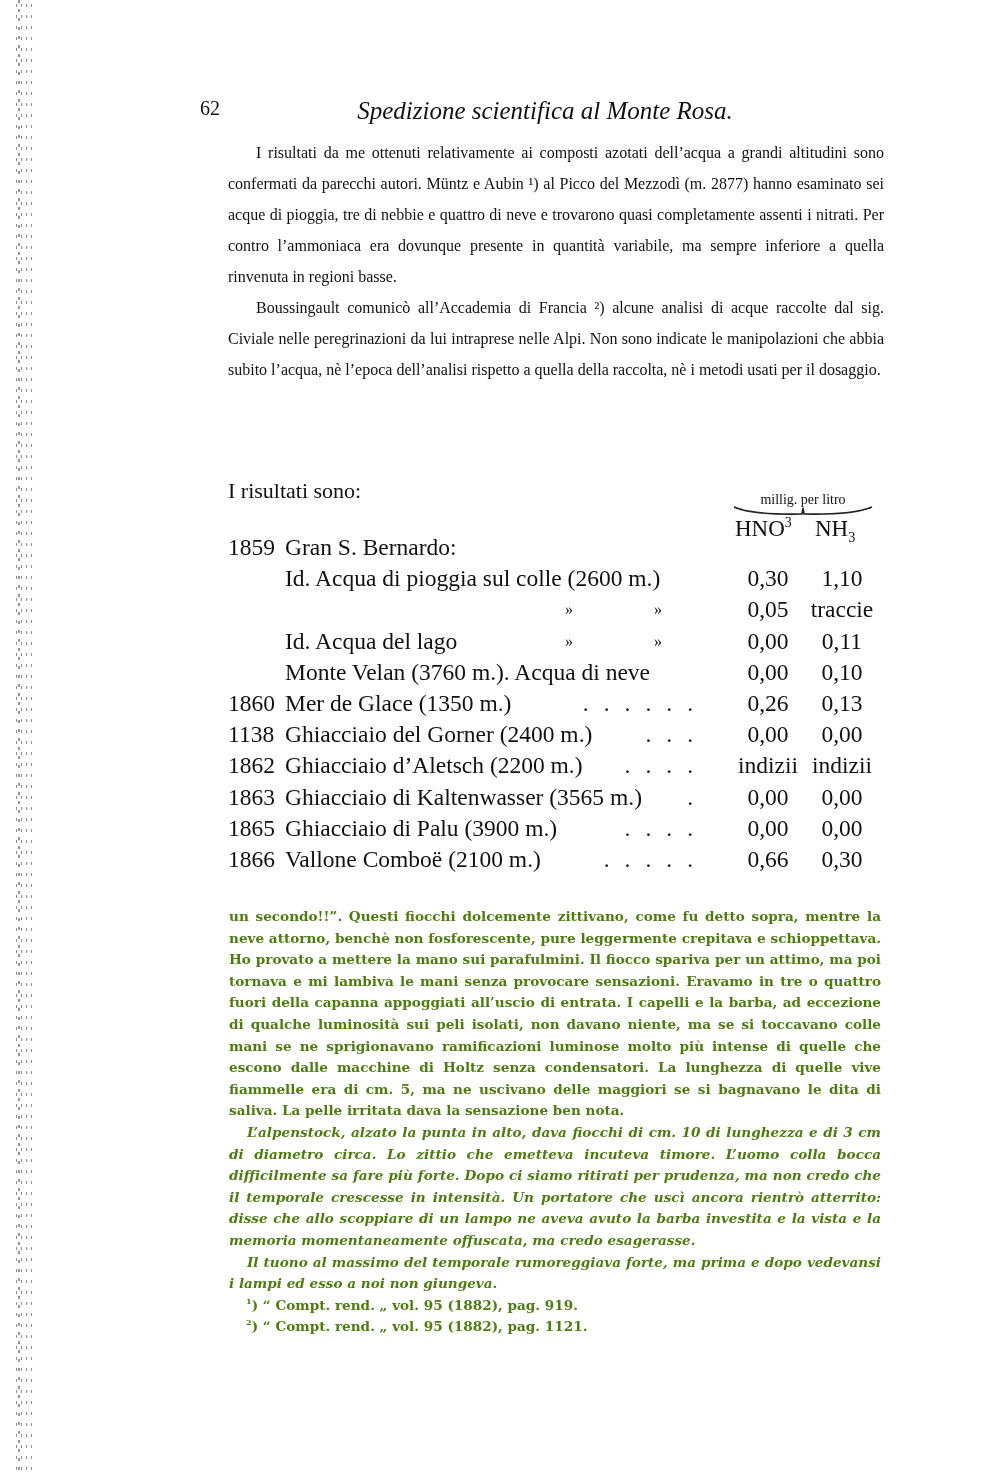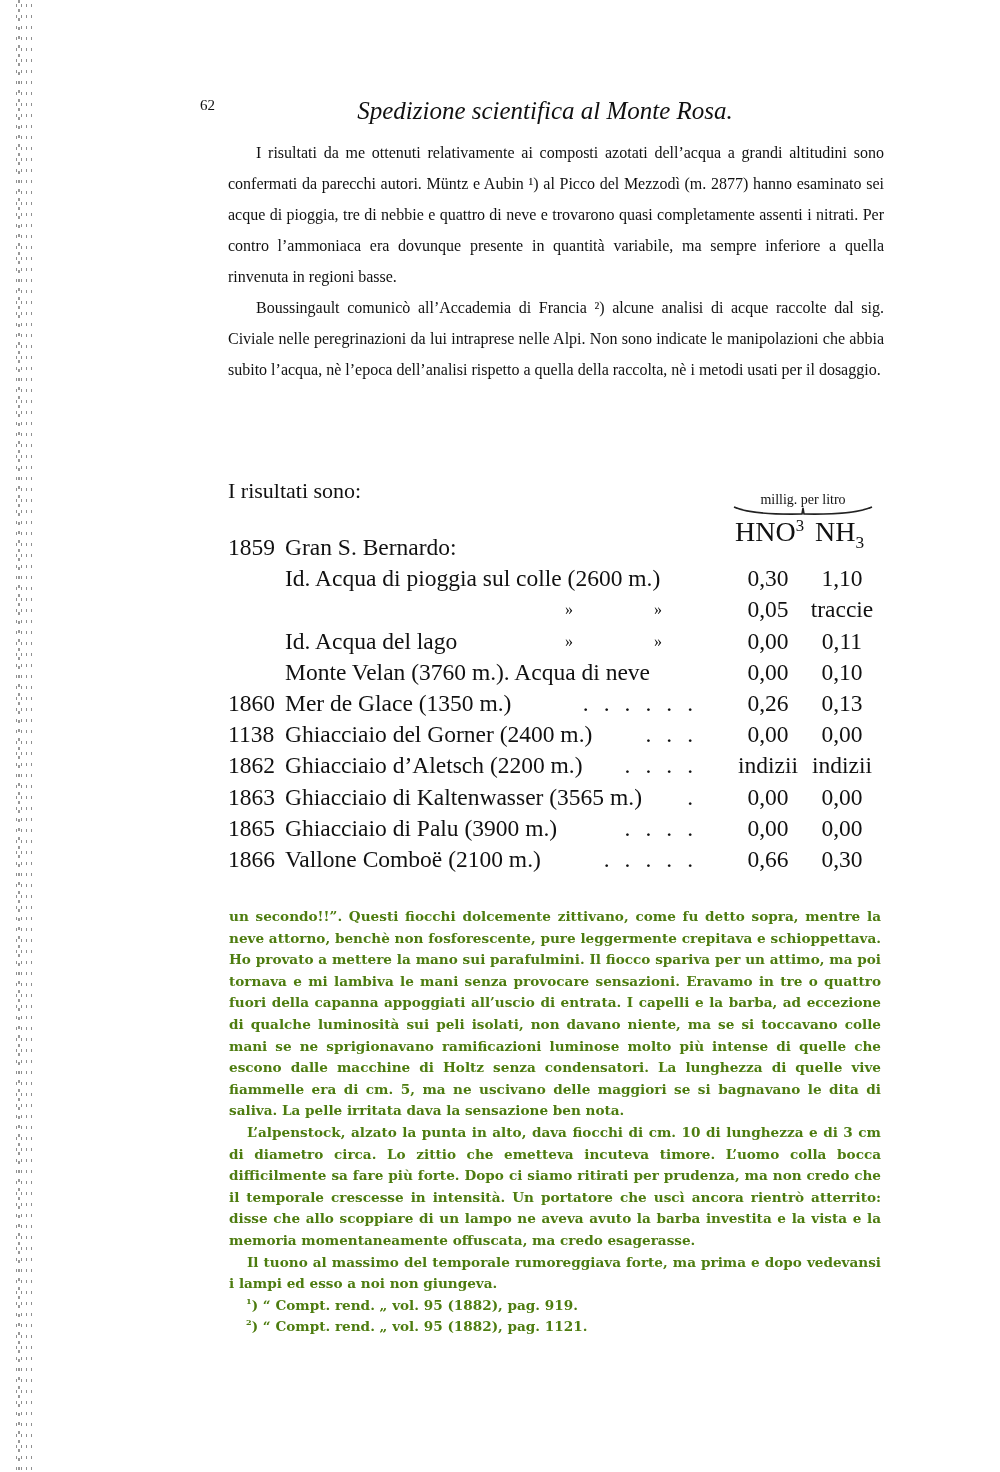--- a/index.html
+++ b/index.html
@@ -4,45 +4,45 @@
 <style>
   html, body { margin: 0; padding: 0; background: #ffffff; }
   body { width: 1000px; height: 1472px; position: relative; overflow: hidden;
          font-family: "Liberation Serif", "DejaVu Serif", serif; color: #111; }
   .scan-edge { position: absolute; left: 14px; top: 0; width: 22px; height: 1472px;
     background-image: radial-gradient(#333 0.7px, transparent 0.9px);
     background-size: 5px 11px; opacity: 0.55; }
   .scan-edge2 { position: absolute; left: 18px; top: 0; width: 2px; height: 1472px;
     background: repeating-linear-gradient(to bottom, #555 0 3px, transparent 3px 9px); opacity: 0.6; }
   .header { position: absolute; top: 97px; left: 200px; width: 690px; height: 30px; }
-  .page-num { position: absolute; left: 0; top: 0; font-size: 15px; }
+  .page-num { position: absolute; left: 0; top: 0; font-size: 20px; }
   .running-title { position: absolute; left: 0; right: 0; text-align: center; top: 0;
     font-style: italic; font-size: 25px; }
   .body-text { position: absolute; left: 228px; top: 137px; width: 656px; font-size: 16px; line-height: 31px; }
   .para { text-align: justify; text-indent: 28px; margin: 0; }
   .results-intro { position: absolute; left: 228px; top: 478px; font-size: 22px; }
   .units-head { position: absolute; left: 733px; top: 492px; width: 140px; text-align: center; font-size: 14px; }
   .brace { position: absolute; left: 732px; top: 506px; width: 142px; height: 10px; }
-  .col-head { position: absolute; top: 516px; font-size: 28px; }
+  .col-head { position: absolute; top: 516px; font-size: 23px; }
   .col-hno { left: 735px; }
   .col-nh { left: 815px; }
   .table { position: absolute; left: 228px; top: 532px; width: 650px; font-size: 23.5px; }
   .row { position: relative; height: 31.2px; line-height: 31px; white-space: nowrap; }
   .row .year { position: absolute; left: 0; }
   .row .desc { position: absolute; left: 57px; }
   .row .ditto1 { position: absolute; left: 337px; font-size: 16px; }
   .row .ditto2 { position: absolute; left: 426px; font-size: 16px; }
   .row .leaders { position: absolute; right: 170px; letter-spacing: 15px; }
   .row .v1 { position: absolute; left: 498px; width: 84px; text-align: center; }
   .row .v2 { position: absolute; left: 578px; width: 72px; text-align: center; }
   .sub { padding-left: 57px; }
   .footnotes { position: absolute; left: 229px; top: 906px; width: 652px;
     font-family: "DejaVu Serif", serif; font-size: 13.6px; line-height: 21.6px; font-weight: bold; color: #4d7c0f; }
   .fn-p { margin: 0; text-align: justify; text-indent: 0; }
-  .fn-p.ind { text-indent: 18px; }
+  .fn-p.ind { text-indent: 18px; font-style: italic; }
   .fn-ref { margin: 0; padding-left: 17px; }
   sup { font-size: 60%; vertical-align: super; line-height: 0; }
   sub { font-size: 62%; vertical-align: sub; line-height: 0; }
 </style>
 </head>
 <body>
 
 <div class="scan-edge"></div>
 <div class="scan-edge2"></div>
 

